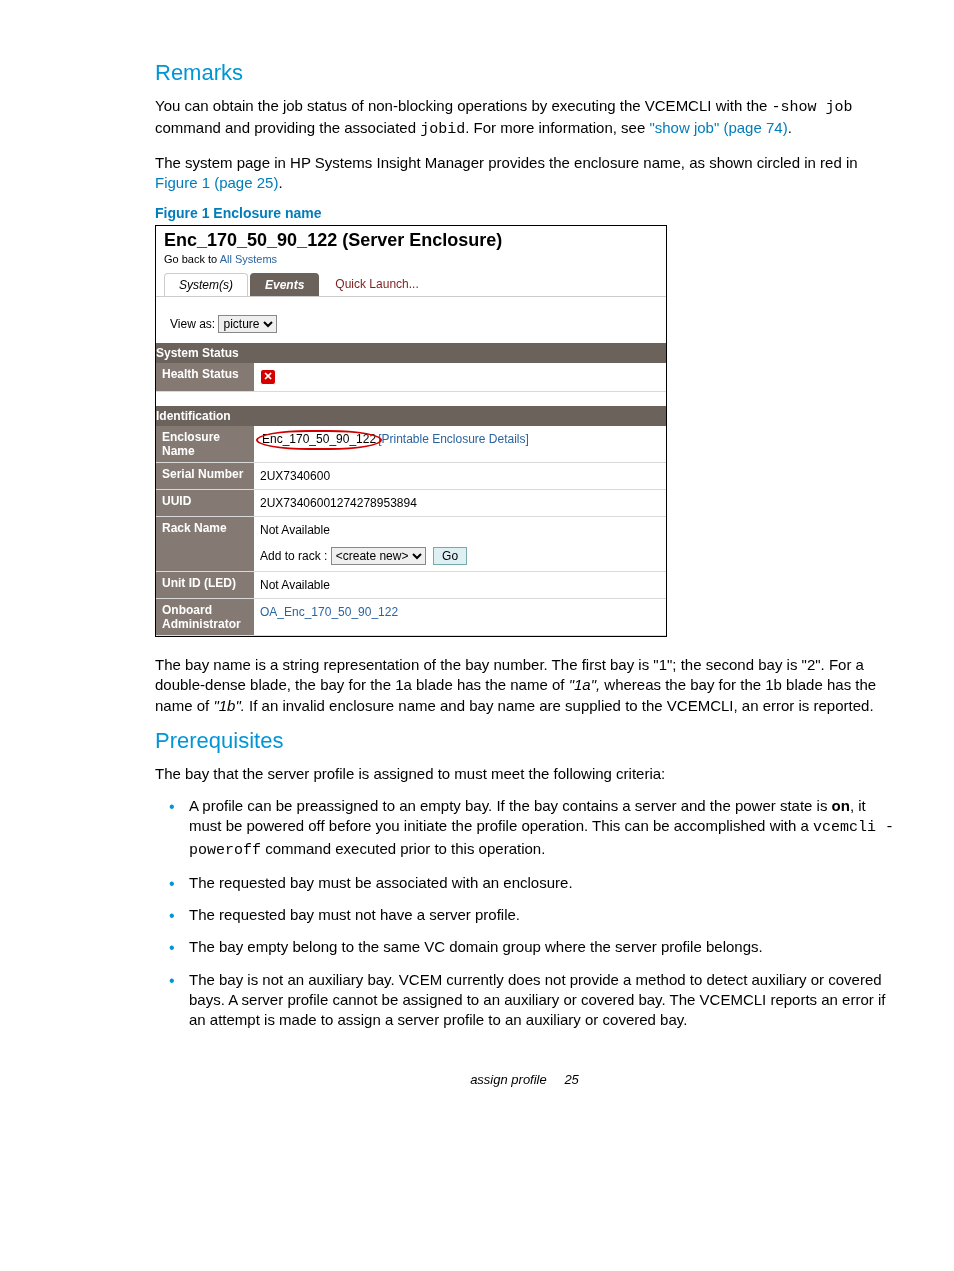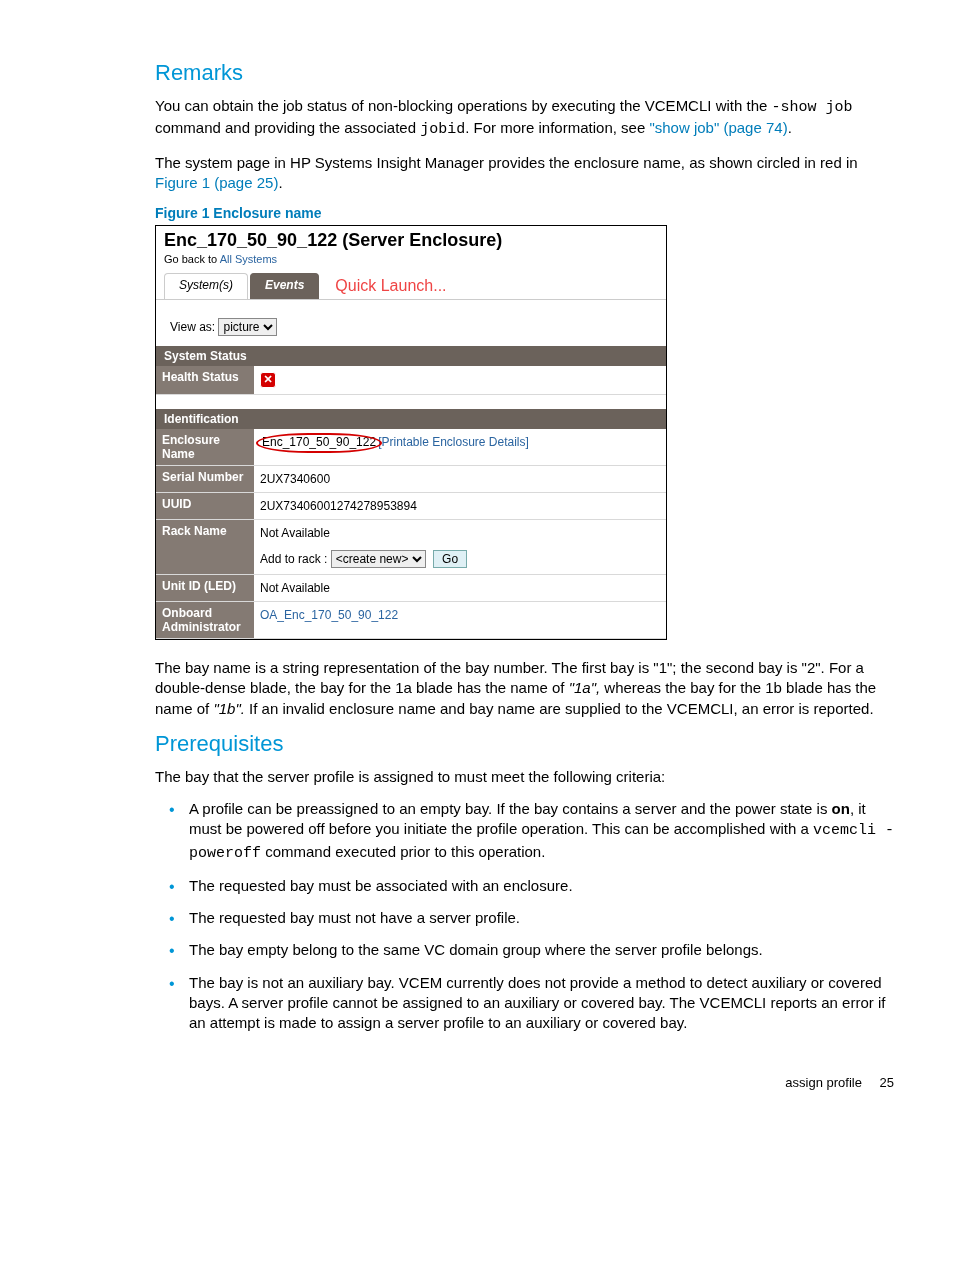--- a/index.html
+++ b/index.html
@@ -82,37 +82,37 @@
     font-style: italic;
   }
   .tab.active {
     background: #6b625b;
     color: #fff;
     font-weight: bold;
     border-color: #6b625b;
   }
   .ql {
     padding: 4px 14px;
-    color: #ef4444;
-    font-size: 16px;
+    color: #7f1d1d;
+    font-size: 12px;
   }
   .viewas {
     padding: 18px 8px 10px 14px;
     font-size: 12px;
   }
   .viewas select {
     font-size: 12px;
     border: 1px solid #888;
   }
   .panel-hdr {
     background: #6b625b;
     color: #fff;
     font-weight: bold;
     font-size: 12px;
-    padding: 3px 8px;
+    padding: 3px 0;
   }
   .panel-row {
     display: flex;
     border-bottom: 1px solid #d9d9d9;
     font-size: 12px;
   }
   .panel-row .lab {
     width: 98px;
     background: #847a73;
     color: #fff;
@@ -187,23 +187,24 @@
     color: #0096d6;
     font-size: 16px;
   }
   .bold {
     font-weight: bold;
   }
   .ital {
     font-style: italic;
   }
   .footer {
-    text-align: right;
+    text-align: center;
     font-size: 13px;
     padding-top: 30px;
+    font-style: italic;
   }
   .footer .pn {
     margin-left: 14px;
   }
 </style>
 </head>
 <body>
 
 <div class="page">
 

